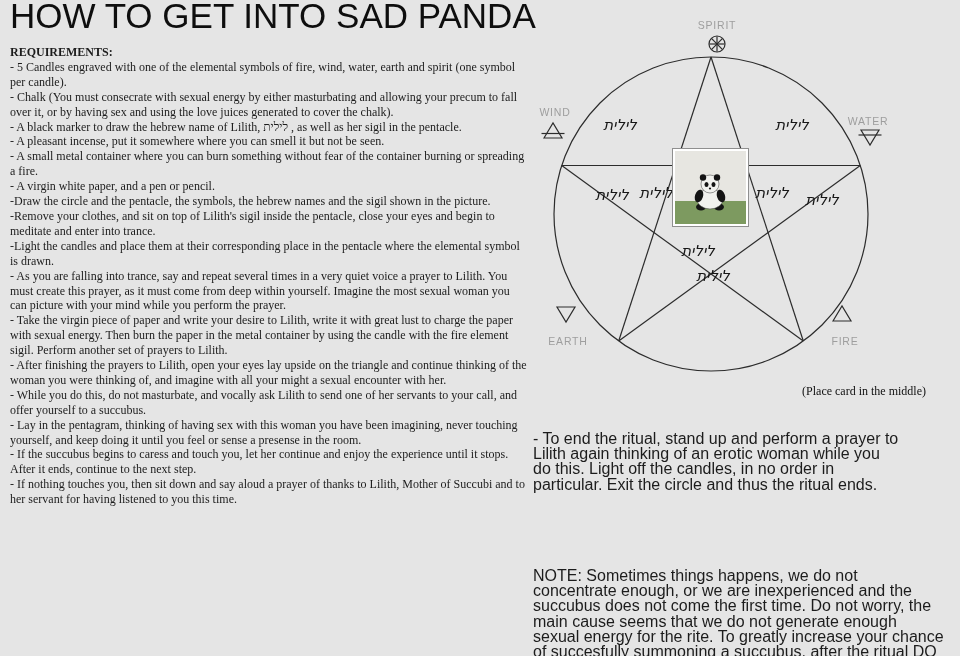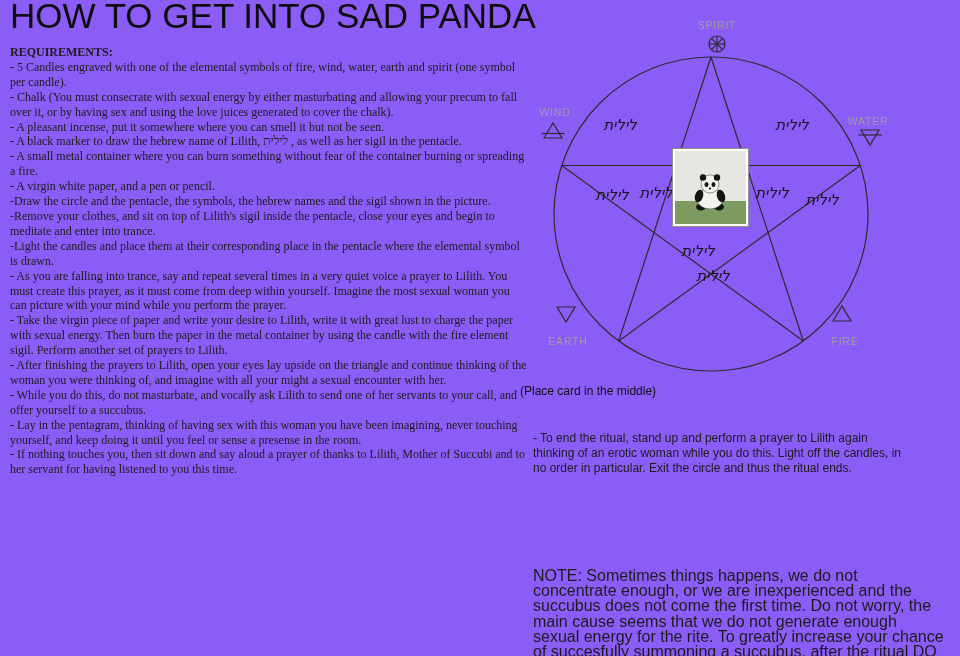--- a/index.html
+++ b/index.html
@@ -1,58 +1,59 @@
 <!DOCTYPE html>
 <html><head>
 <meta charset="utf-8">
 <style>
   html,body{margin:0;padding:0;background:#ffffff;}
-  .page{position:relative;width:960px;height:656px;background:#8b5cf6;overflow:hidden;
+  .page{position:relative;width:960px;height:656px;background:#e5e5e5;overflow:hidden;
         font-family:"Liberation Sans",sans-serif;color:#1c1c1c;}
   .title{position:absolute;left:10px;top:-4px;margin:0;font-size:35px;font-weight:400;
          color:#0e0e0e;letter-spacing:0px;white-space:nowrap;}
   .left-col{position:absolute;left:10px;top:45px;width:517px;font-size:12px;line-height:14.9px;}
   .left-col p{margin:0;font-family:Liberation Serif, serif;}
   .heading{font-weight:700;}
   .ritual-heading{margin-top:15px !important;}
   .diagram{position:absolute;left:520px;top:8px;}
   .lbl{fill:#9e9e9e;font-size:10.5px;font-family:"Liberation Sans",sans-serif;letter-spacing:.8px;}
   .heb{fill:#161616;font-size:15px;font-family:"DejaVu Sans",sans-serif;font-style:italic;}
   .stroke{stroke:#2c2c2c;stroke-width:1.2;fill:none;}
   .panda-card{position:absolute;left:672px;top:148px;width:77px;height:79px;box-sizing:border-box;
               background:#ffffff;border:1px solid #8f8f8f;padding:2px;}
-  .caption{position:absolute;left:520px;top:384px;width:406px;text-align:left;
-           font-size:12px;color:#101010;}
-  .ending{position:absolute;left:533px;top:431px;width:368px;font-size:12px;line-height:15.2px;margin:0;}
+  .caption{position:absolute;left:520px;top:384px;width:406px;text-align:right;
+           font-size:12px;color:#101010;font-family:Liberation Serif, serif;}
+  .ending{position:absolute;left:533px;top:431px;width:368px;font-size:16px;line-height:15.2px;margin:0;}
   .note{position:absolute;left:533px;top:568px;width:412px;font-size:16px;line-height:15.2px;margin:0;}
 </style>
 </head>
 <body>
 
 <div class="page">
 
   <h1 class="title">HOW TO GET INTO SAD PANDA</h1>
 
   <div class="left-col">
     <p class="heading">REQUIREMENTS:</p>
     <p>- 5 Candles engraved with one of the elemental symbols of fire, wind, water, earth and spirit (one symbol per candle).</p>
     <p>- Chalk (You must consecrate with sexual energy by either masturbating and allowing your precum to fall over it, or by having sex and using the love juices generated to cover the chalk).</p>
+    <p>- A black marker  to draw the hebrew name of Lilith, לילית , as well as her sigil in the pentacle.</p>
     <p>- A pleasant incense, put it somewhere where you can smell it but not be seen.</p>
-    <p>- A black marker  to draw the hebrew name of Lilith, לילית , as well as her sigil in the pentacle.</p>
     <p>- A small metal container where you can burn something without fear of the container burning or spreading a fire.</p>
     <p>- A virgin white paper, and a pen or pencil.</p>
 
     <p>-Draw the circle and the pentacle, the symbols, the hebrew names and the sigil shown in the picture.</p>
     <p>-Remove your clothes, and sit on top of Lilith's sigil inside the pentacle, close your eyes and begin to meditate and enter into trance.</p>
     <p>-Light the candles and place them at their corresponding place in the pentacle where the elemental symbol is drawn.</p>
     <p>- As you are falling into trance, say and repeat several times in a very quiet voice a prayer to Lilith. You must create this prayer, as it must come from deep within yourself. Imagine the most sexual woman you can picture with your mind while you perform the prayer.</p>
     <p>- Take the virgin piece of paper and write your desire to Lilith, write it with great lust to charge the paper with sexual energy. Then burn the paper in the metal container by using the candle with the fire element sigil. Perform another set of prayers to Lilith.</p>
     <p>- After finishing the prayers to Lilith, open your eyes lay upside on the triangle and continue thinking of the woman you were thinking of, and imagine with all your might a sexual encounter with her.</p>
     <p>- While you do this, do not masturbate, and vocally ask Lilith to send one of her servants to your call, and offer yourself to a succubus.</p>
     <p>- Lay in the pentagram, thinking of having sex with this woman you have been imagining, never touching yourself, and keep doing it until you feel or sense a presense in the room.</p>
+    <p>- If the succubus begins to caress and touch you, let her continue and enjoy the experience until it stops. After it ends, continue to the next step.</p>
     <p>- If nothing touches you, then sit down and say aloud a prayer of thanks to Lilith, Mother of Succubi and to her servant for having listened to you this time.</p>
   </div>
 
   <svg class="diagram" width="440" height="376" viewBox="0 0 440 376">
 
     <circle class="stroke" cx="191" cy="206" r="157"></circle>
 
     <g class="stroke">
       <line x1="191" y1="49" x2="98.7" y2="333"></line>
       <line x1="98.7" y1="333" x2="340.3" y2="157.5"></line>

